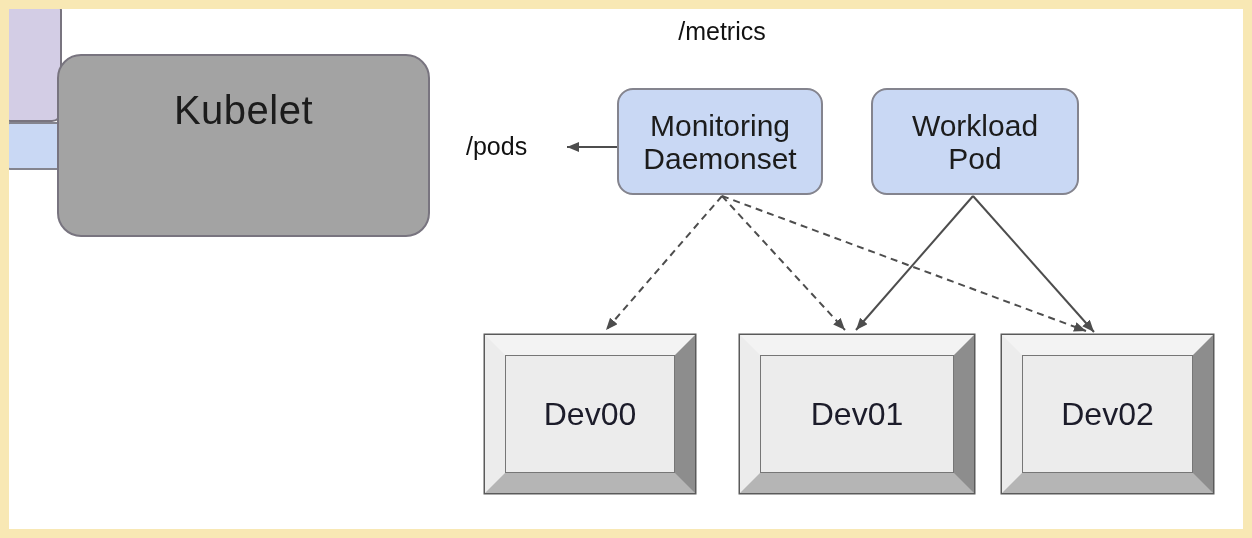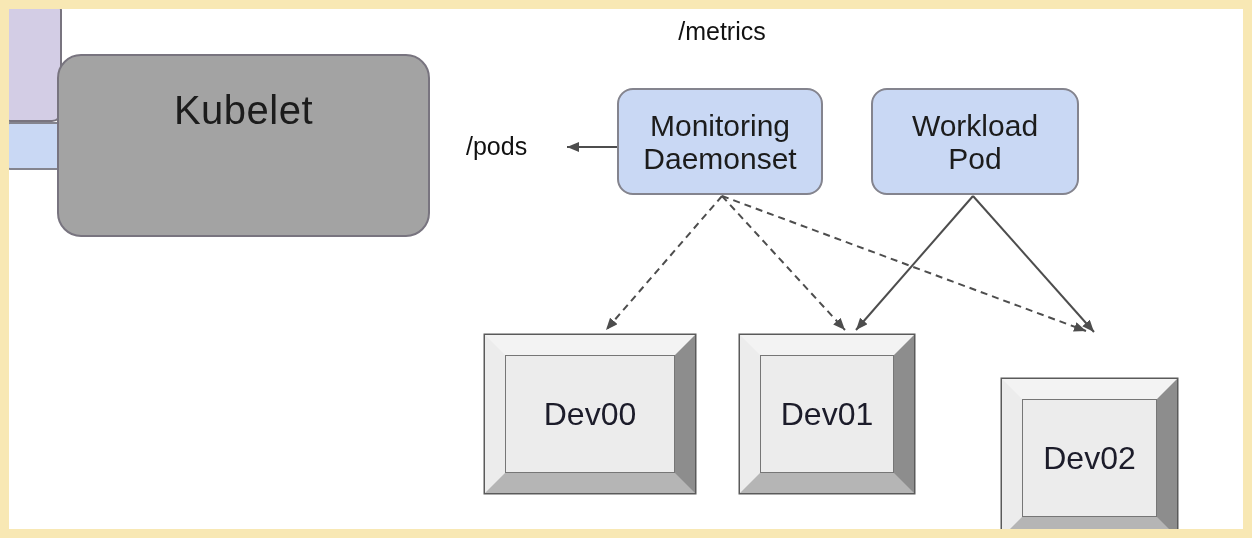--- a/index.html
+++ b/index.html
@@ -90,22 +90,22 @@
     position: absolute;
     inset: 0;
     border: 1px solid #767676;
     display: flex;
     align-items: center;
     justify-content: center;
     font-size: 32px;
     color: #1c1c2a;
   }
   .dev00 { left: 485px;  width: 210px; }
-  .dev01 { left: 740px;  width: 174px; }
-  .dev02 { left: 1002px; width: 175px; margin-top: 44px; }
+  .dev01 { left: 740px;  width: 234px; }
+  .dev02 { left: 1002px; width: 211px; }
   .edge-layer {
     position: absolute;
     left: 0; top: 0;
     width: 1252px;
     height: 538px;
     z-index: 8;
   }
 </style>
 </head>
 <body>

